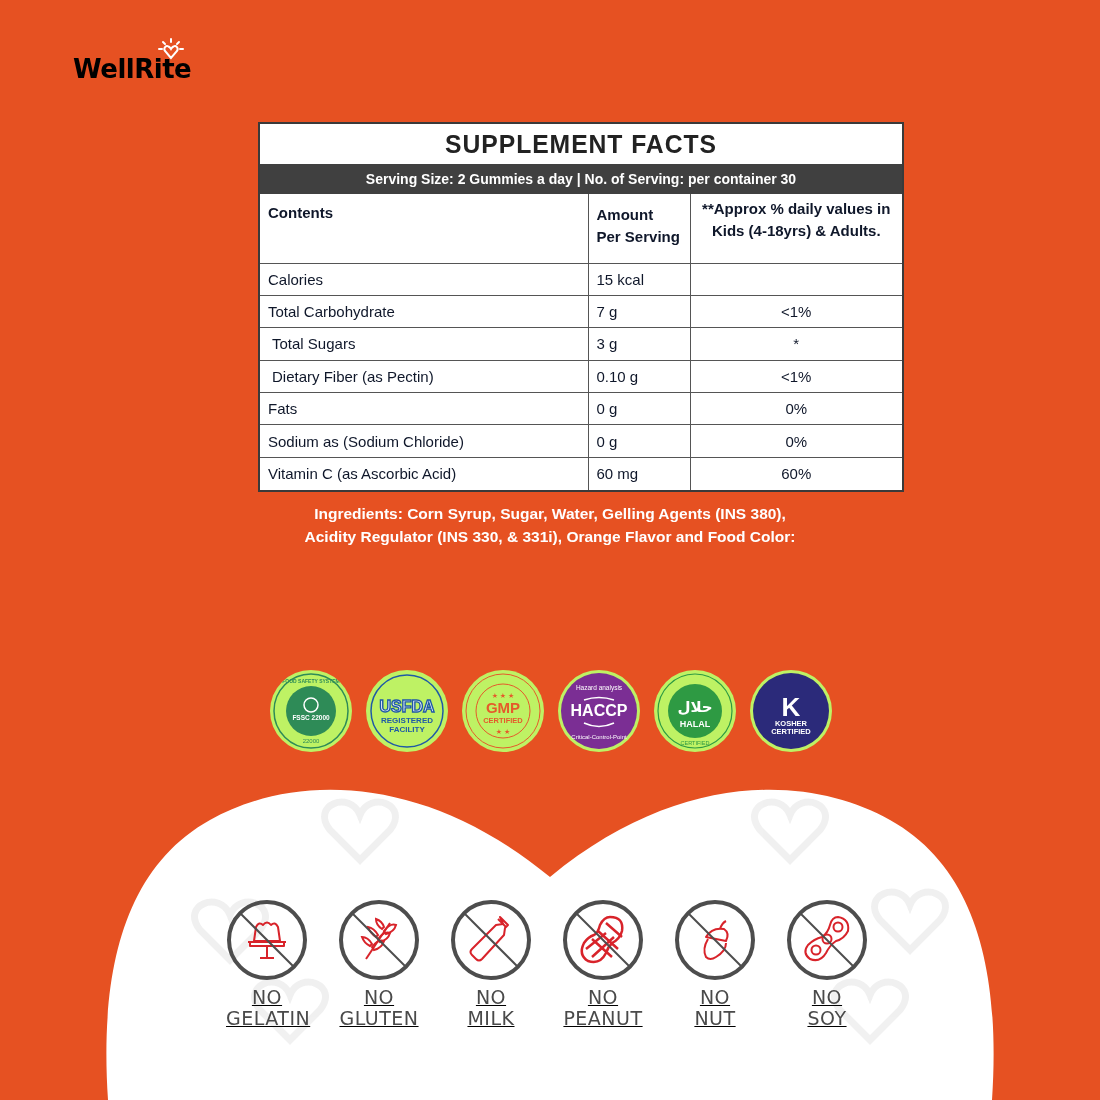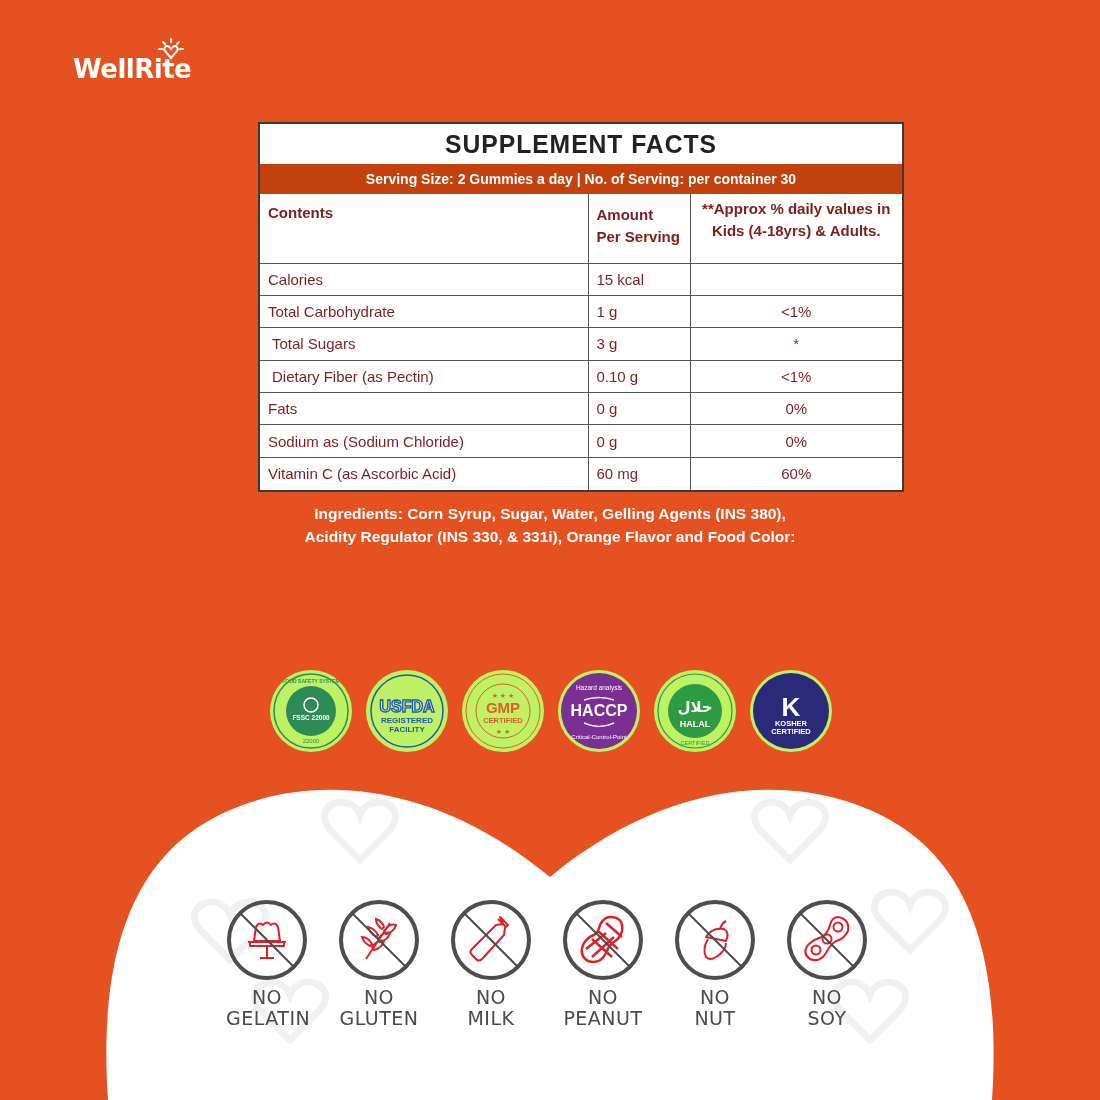--- a/index.html
+++ b/index.html
@@ -9,46 +9,46 @@
     font-family: "Liberation Sans", sans-serif;
     position: relative;
   }
   .logo {
     position: absolute; left: 73px; top: 38px;
     width: 150px; height: 52px;
   }
   .logo-text {
     position: absolute; left: 0; top: 16px;
     font-family: "DejaVu Sans", sans-serif;
-    font-weight: bold; font-size: 26px; color: #ffffff;
+    font-weight: bold; font-size: 26px; color: #000000;
     letter-spacing: -0.5px;
   }
   .logo-heart { position: absolute; left: 83px; top: 0; }
 
   .facts {
     position: absolute; left: 227px; top: 122px;
     width: 646px; background: #fff;
     border: 2px solid #3a3a3a;
     margin-left: 31px;
   }
   .facts-title {
     height: 40px; text-align: center;
     font-family: "Liberation Sans", sans-serif;
     font-weight: bold; font-size: 26px; color: #222;
     letter-spacing: 1px; line-height: 40px;
     transform: scaleX(0.95);
   }
   .facts-serving {
-    height: 30px; background: #c2410c; color: #fff;
+    height: 30px; background: #404040; color: #fff;
     text-align: center; font-size: 14px; font-weight: bold;
     line-height: 30px;
   }
   table { width: 100%; border-collapse: collapse; }
   td {
-    border-top: 1.5px solid #555; font-size: 15px; color: #7f1d1d;
+    border-top: 1.5px solid #555; font-size: 15px; color: #0f172a;
     padding: 0 8px; height: 32.4px; vertical-align: middle;
   }
   td + td { border-left: 1.5px solid #555; }
   tr:first-child td { border-top: none; }
   .c1 { width: 328px; }
   .c2 { width: 102px; }
   .c3 { text-align: center; }
   .head td { height: 69px; vertical-align: top; padding-top: 10px; font-weight: bold; }
   .head .c3 { padding-top: 4px; line-height: 22px; }
   .head .c2 { line-height: 22px; }
@@ -70,21 +70,21 @@
     display: flex; align-items: center; justify-content: center;
   }
   .cert svg { position: absolute; left: 0; top: 0; }
 
   .heart-bg { position: absolute; left: 0; top: 0; }
 
   .free-row {
     position: absolute; top: 899px; left: 226px;
     display: flex; gap: 30px;
   }
-  .free-item { width: 82px; text-align: center; }
+  .free-item { width: 82px; text-align: center; text-decoration: underline; }
   .free-icon { width: 82px; height: 82px; display: block; }
   .free-label {
     margin-top: 6px; color: #4a4a4a; font-size: 19px;
     line-height: 21px; letter-spacing: 0.5px;
     font-family: "DejaVu Sans", sans-serif;
   }
   .free-label span { display: block; }
 </style>
 </head>
 <body>
@@ -131,21 +131,21 @@
         <div>Kids (4-18yrs) &amp; Adults.</div>
       </td>
     </tr>
     <tr>
       <td class="c1">Calories</td>
       <td class="c2">15 kcal</td>
       <td class="c3"></td>
     </tr>
     <tr>
       <td class="c1">Total Carbohydrate</td>
-      <td class="c2">1 g</td>
+      <td class="c2">7 g</td>
       <td class="c3">&lt;1%</td>
     </tr>
     <tr>
       <td class="c1 indent">Total Sugars</td>
       <td class="c2">3 g</td>
       <td class="c3">*</td>
     </tr>
     <tr>
       <td class="c1 indent">Dietary Fiber (as Pectin)</td>
       <td class="c2">0.10 g</td>

